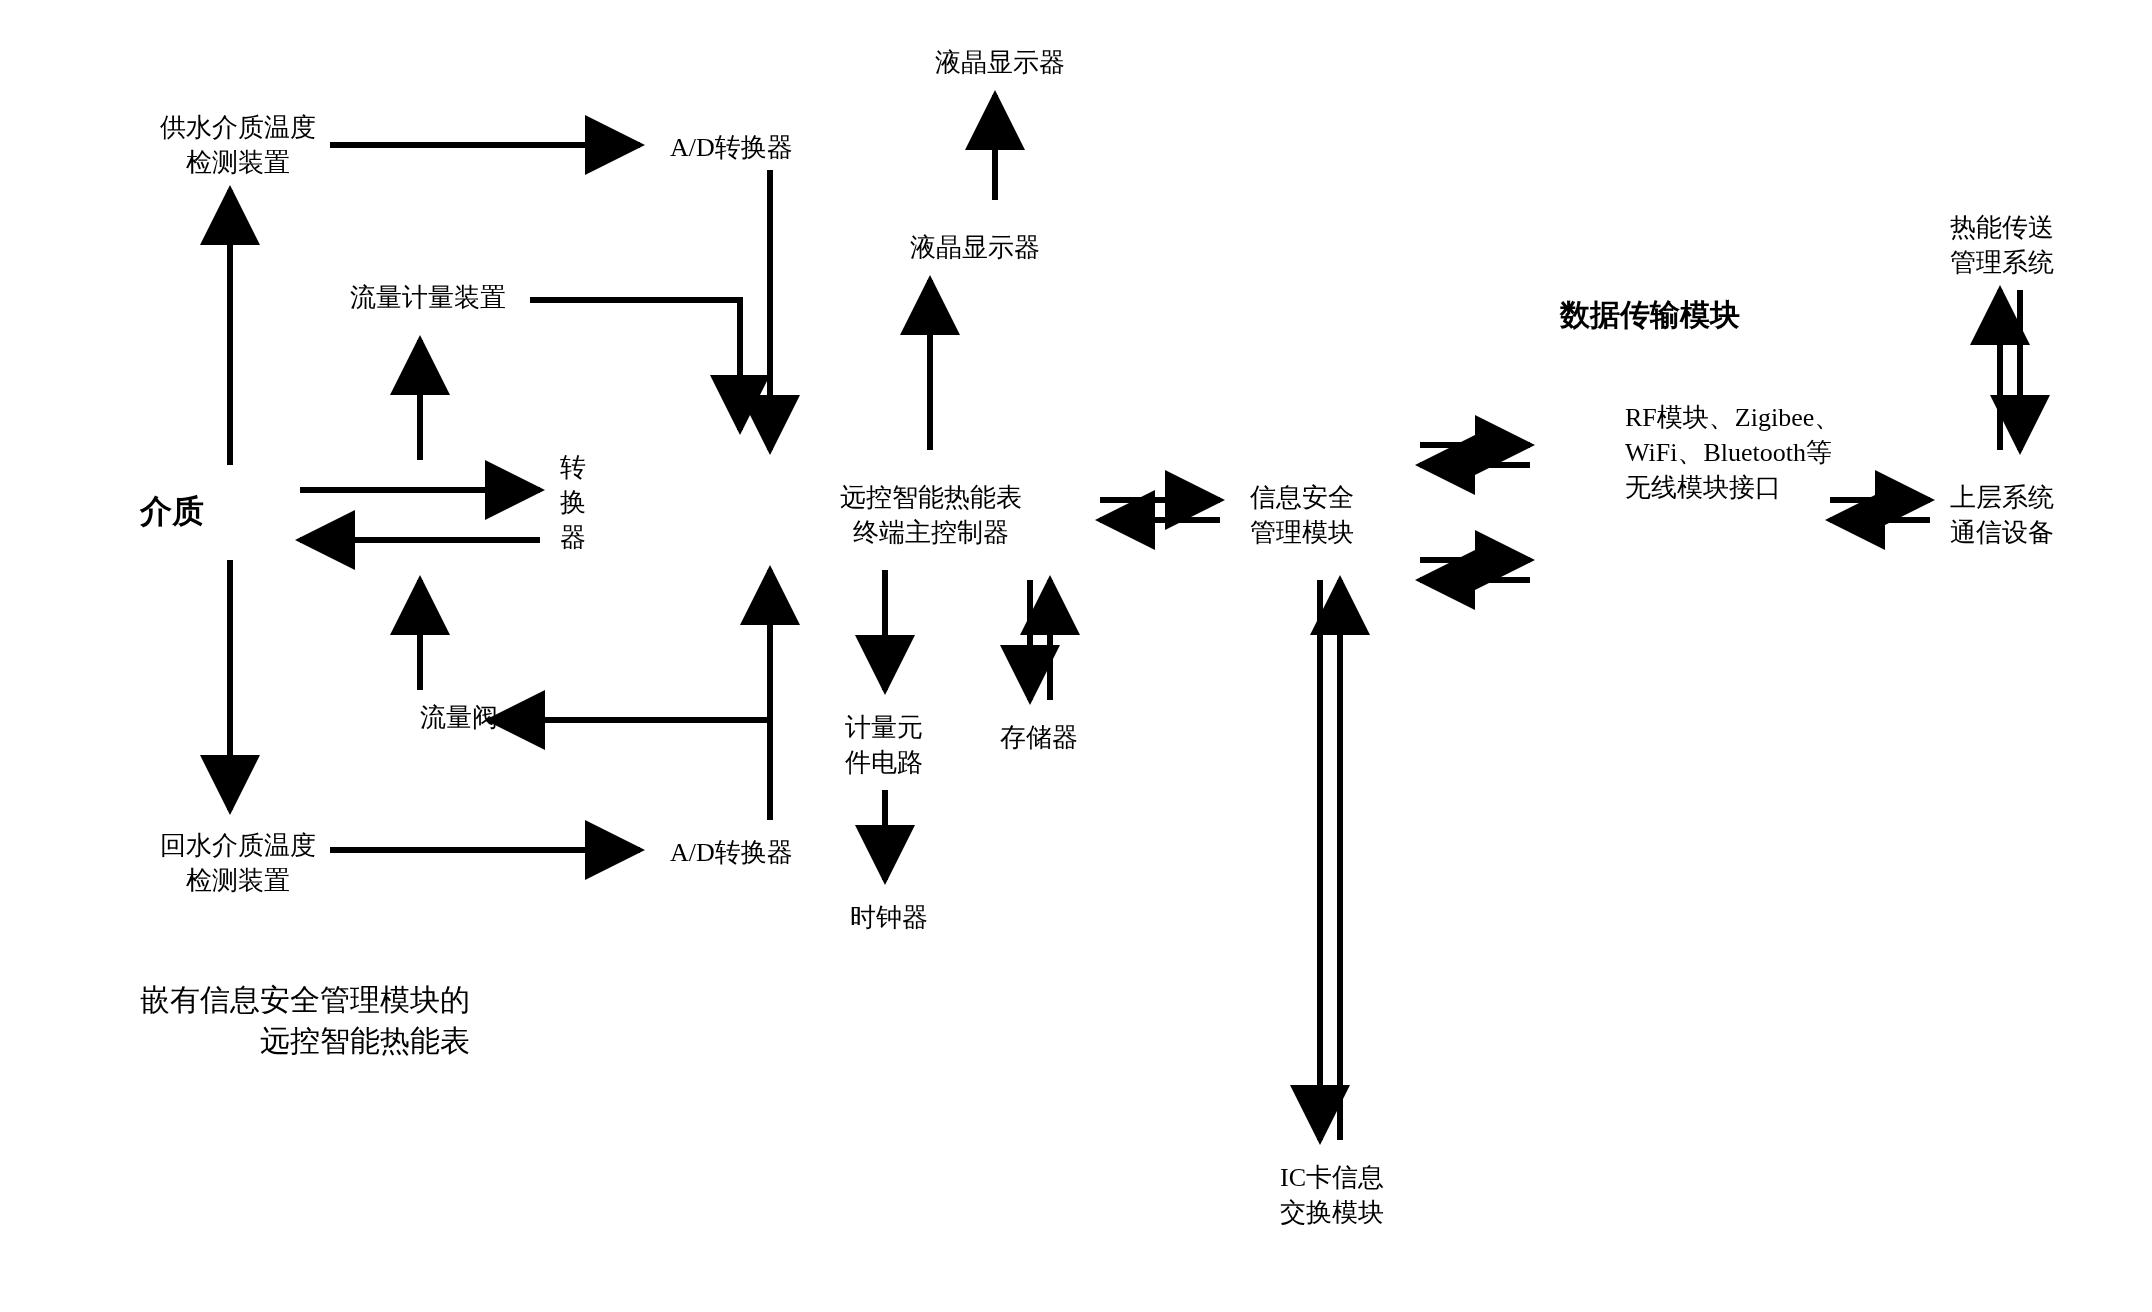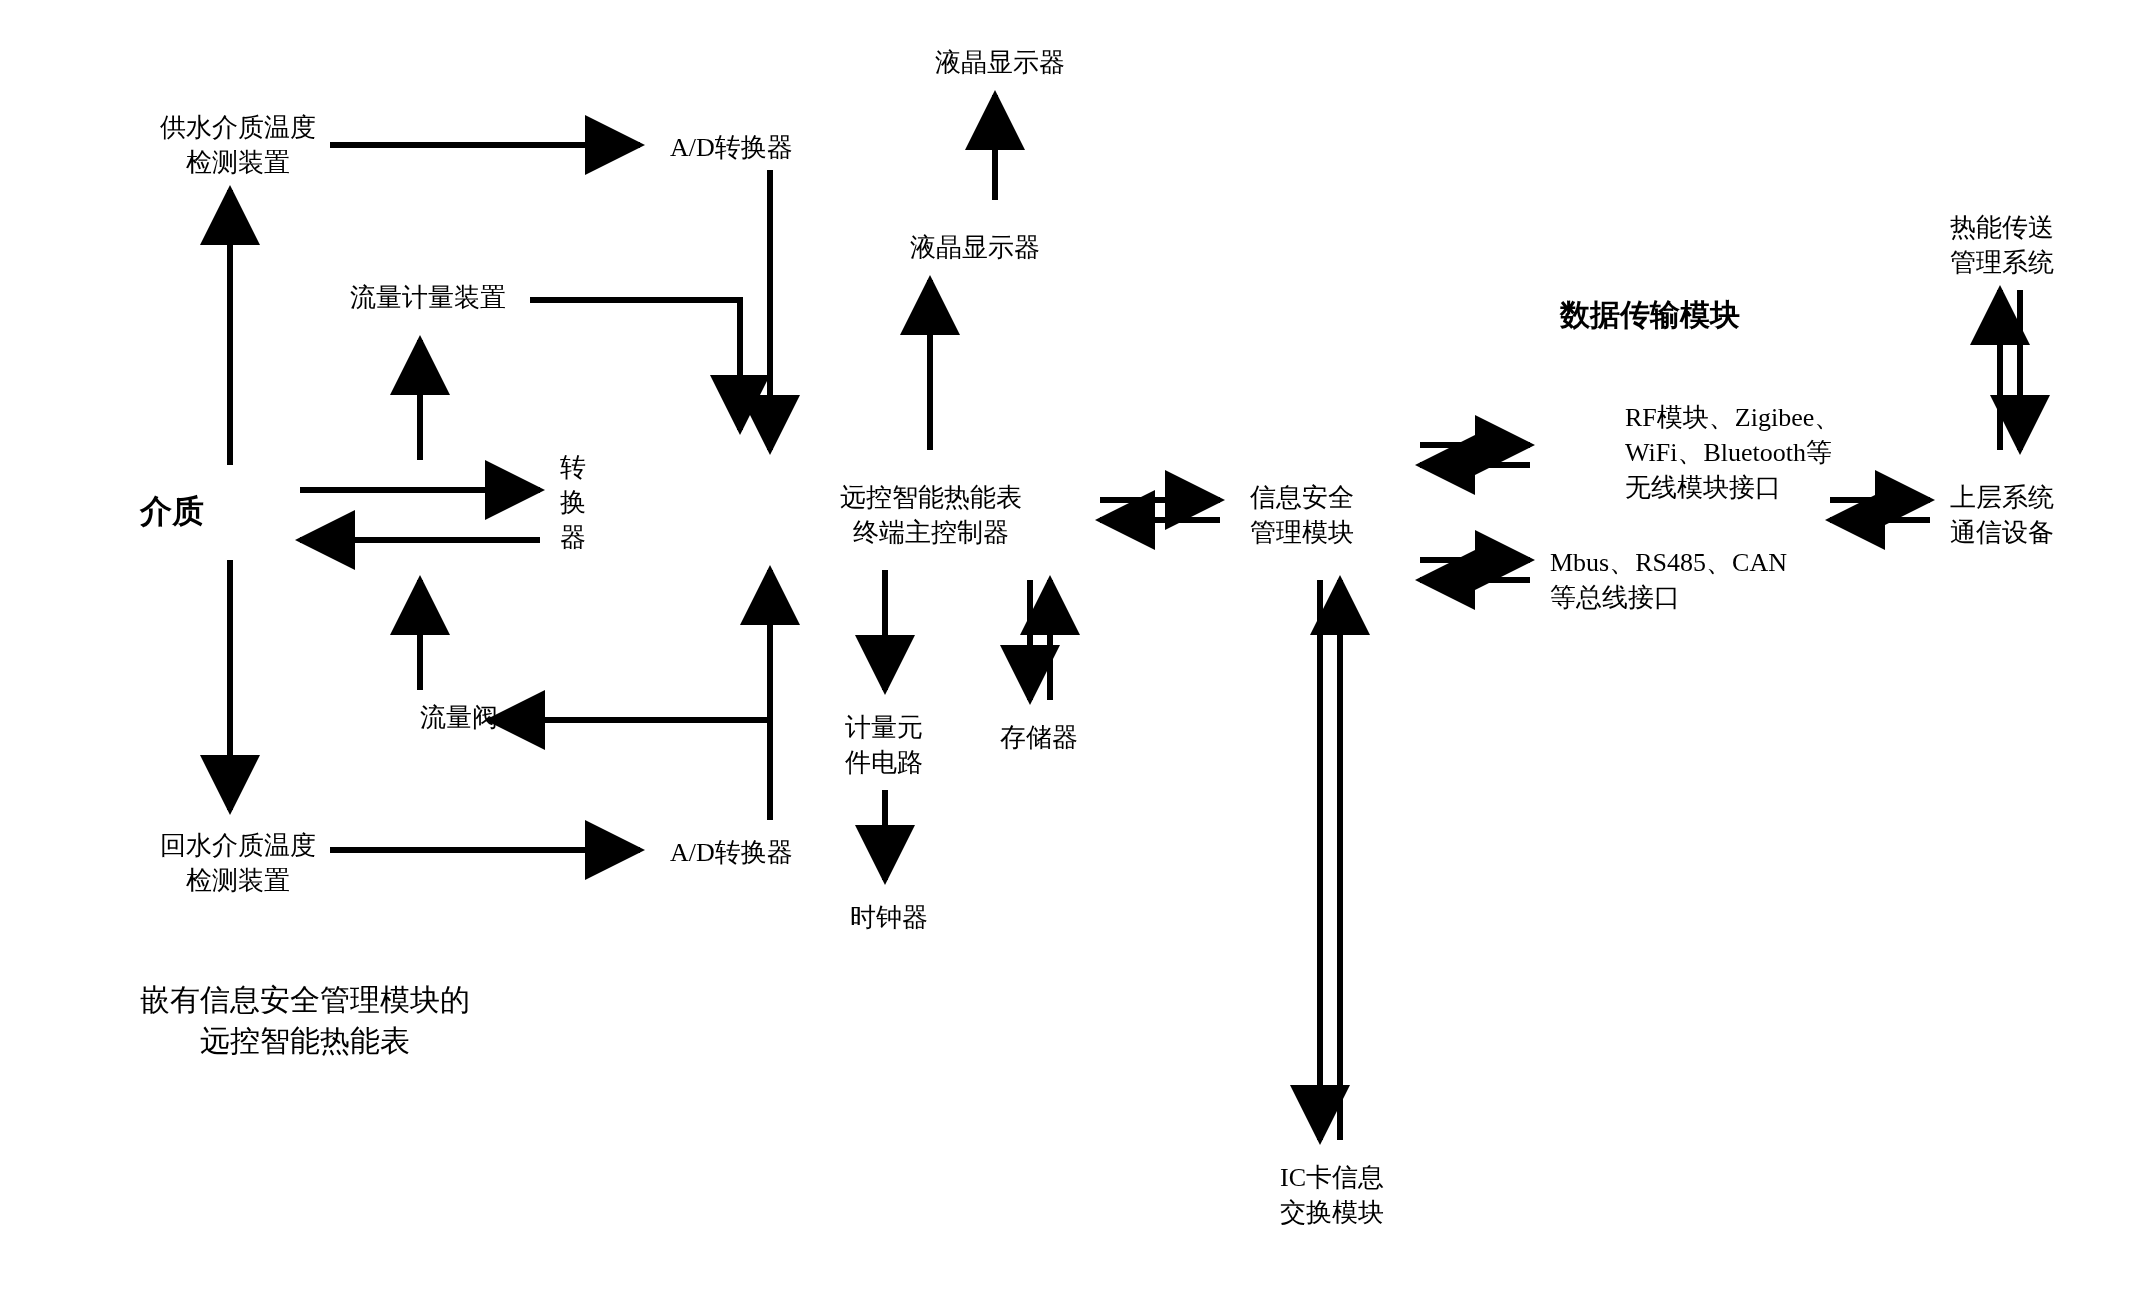--- a/index.html
+++ b/index.html
@@ -120,21 +120,19 @@
   <div class="node" style="left:850px; top:900px;">时钟器</div>
   <div class="node" style="left:1000px; top:720px;">存储器</div>
   <div class="node" style="left:1280px; top:1160px;">IC卡信息
 交换模块</div>
   <div class="node" style="left:1250px; top:480px;">信息安全
 管理模块</div>
   <div class="node bold" style="left:1560px; top:295px; font-size:30px;">数据传输模块</div>
   <div class="node" style="left:1625px; top:400px; text-align:left;">RF模块、Zigibee、
 WiFi、Bluetooth等
 无线模块接口</div>
-  <div class="node" style="left:1550px; top:545px; text-align:left;">Mbus、RS485、CAN
-等总线接口</div>
   <div class="node" style="left:1950px; top:480px;">上层系统
 通信设备</div>
   <div class="node" style="left:1950px; top:210px;">热能传送
 管理系统</div>
-  <div class="node" style="left:140px; top:980px; font-size:30px; text-align:center;">嵌有信息安全管理模块的
+  <div class="node" style="left:140px; top:980px; font-size:30px; text-align:right;">嵌有信息安全管理模块的
 远控智能热能表</div>
 </div>
 
 </body></html>

